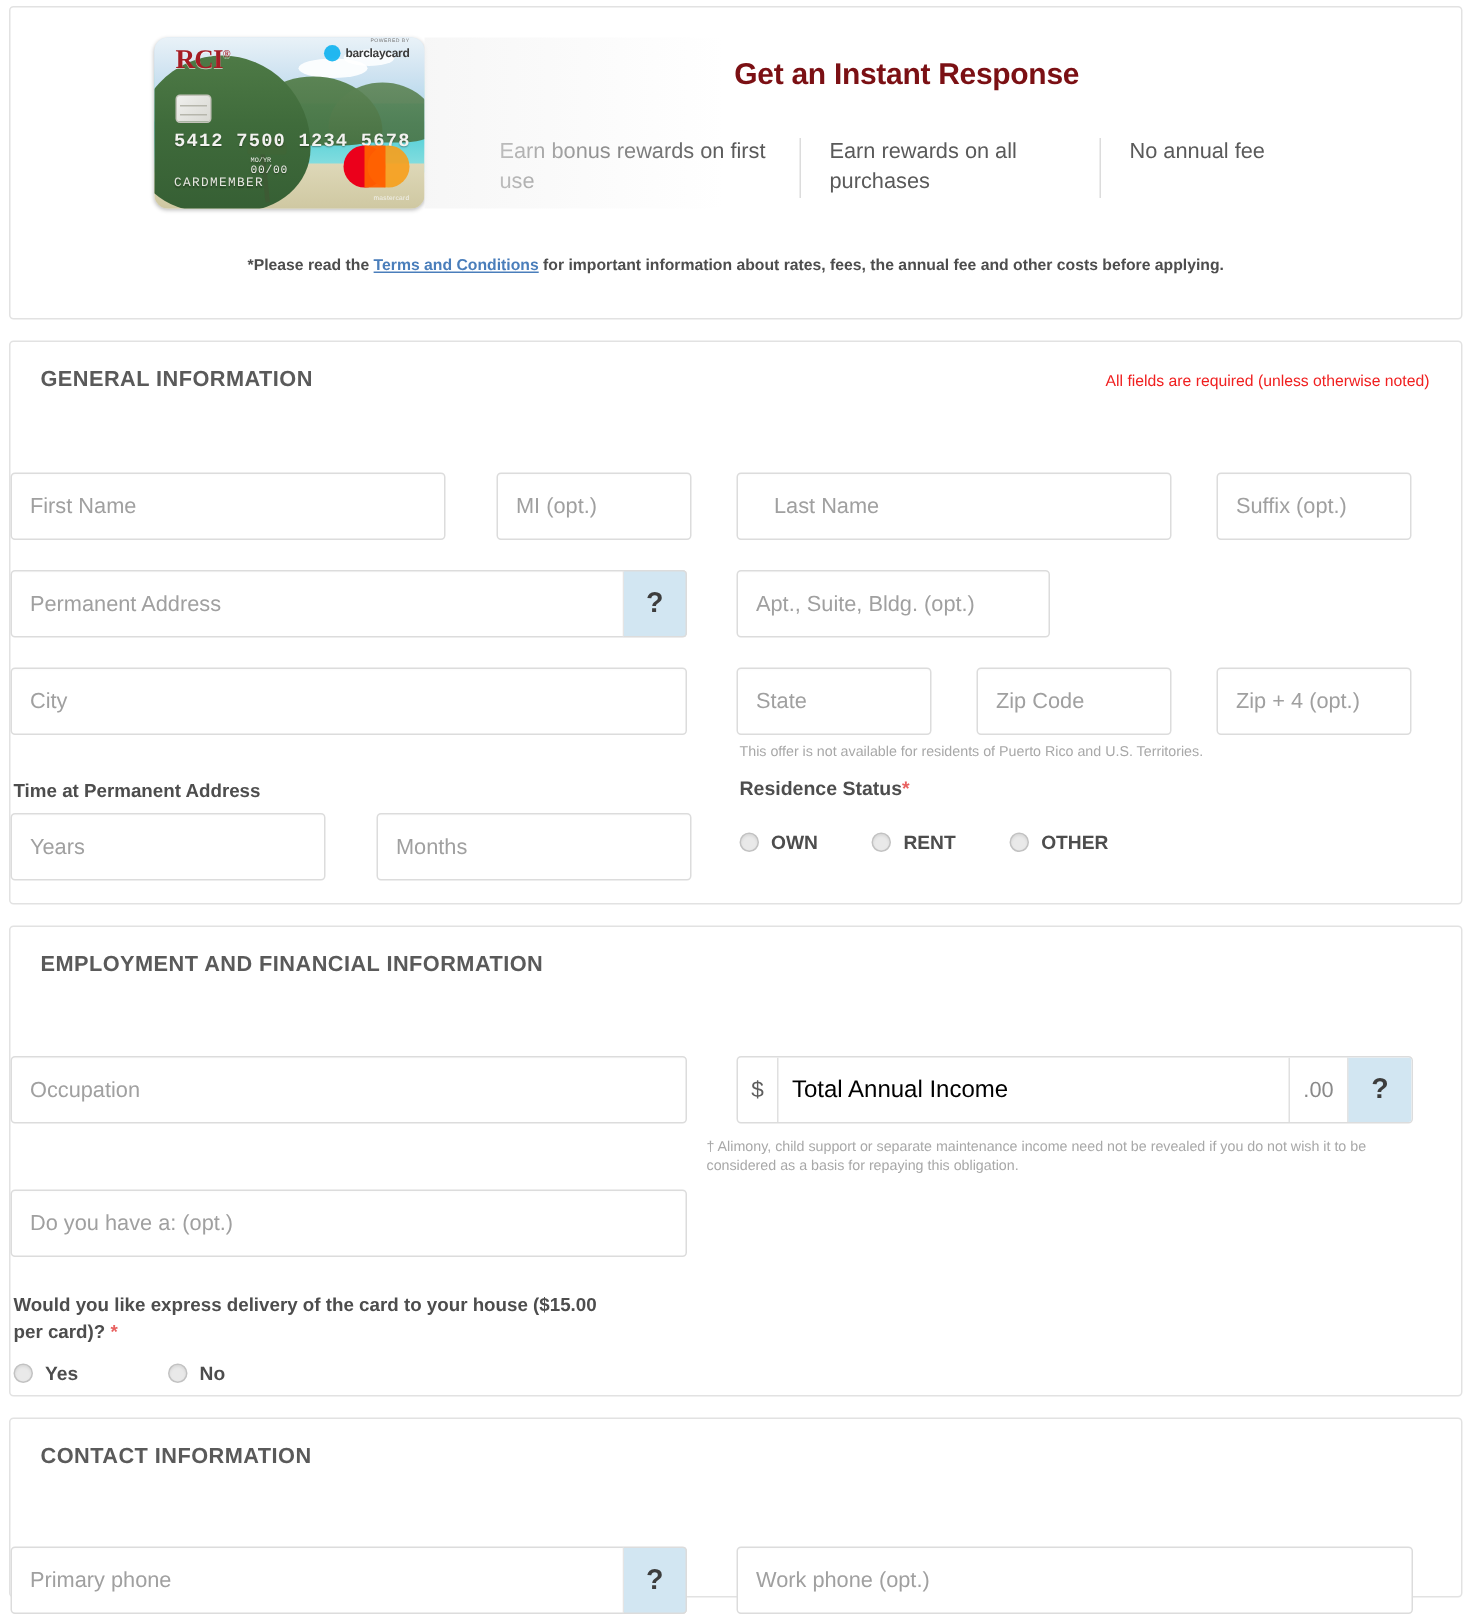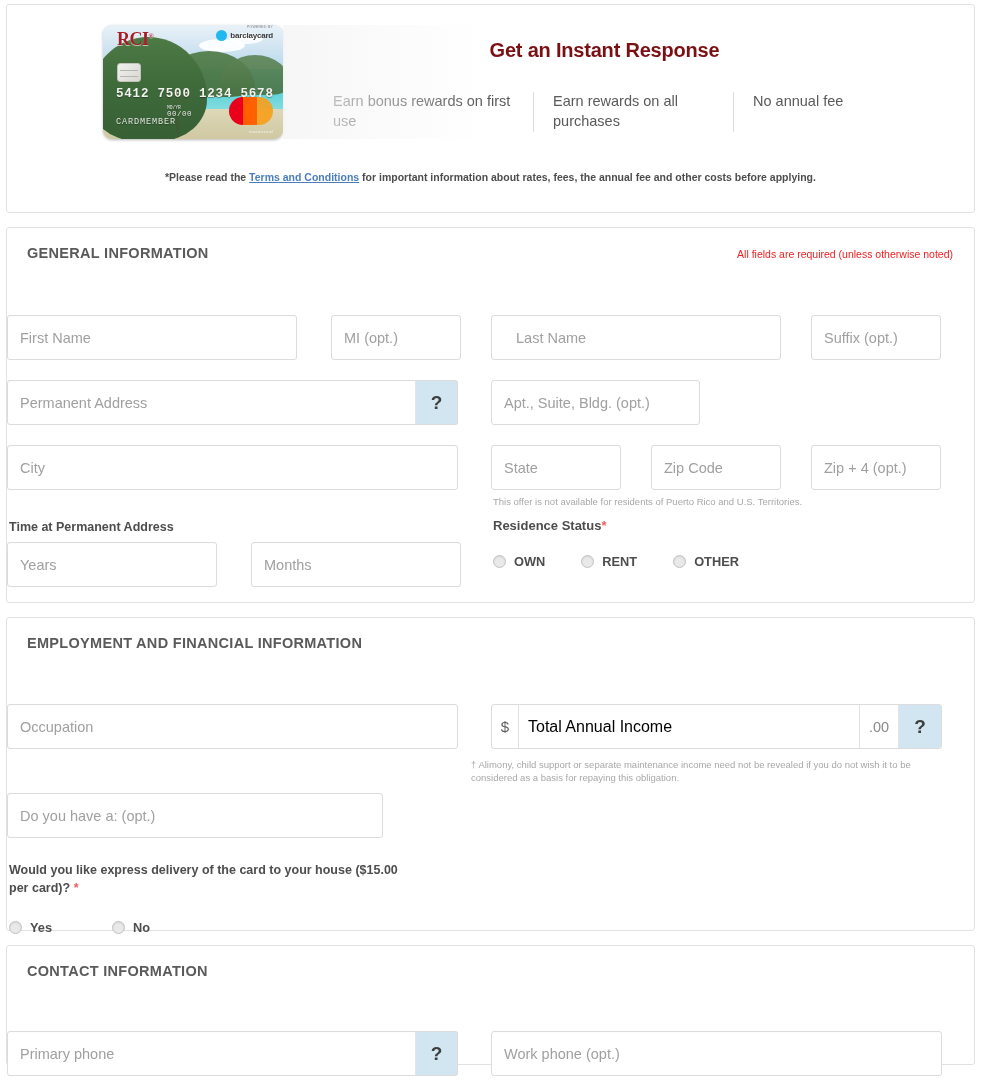--- a/index.html
+++ b/index.html
@@ -397,27 +397,27 @@
       <div class="fld sel" style="left:0px; top:53px; width:451px;">Occupation</div>
 
       <div class="money" style="left:484px; top:53px; width:451px;">
         <span class="dollar">$</span>
         <span class="inp">Total Annual Income</span>
         <span class="cents">.00</span>
         <span class="qb">?</span>
       </div>
       <div class="tiny-note" style="left:464px; top:108px; width:440px;">† Alimony, child support or separate maintenance income need not be revealed if you do not wish it to be considered as a basis for repaying this obligation.</div>
 
-      <div class="fld sel" style="left:0px; top:142px; width:376px;">Do you have a: (opt.)</div>
+      <div class="fld sel" style="left:0px; top:142px; width:451px;">Do you have a: (opt.)</div>
 
       <div class="lbl-bold" style="left:2px; top:210px; width:400px; line-height:1.45;">
         <span>Would you like express delivery of the card to your house ($15.00 per card)?</span>
         <span class="star">*</span>
       </div>
-      <div class="radio-grp" style="left:2px; top:257px;margin-top:12px;">
+      <div class="radio-grp" style="left:2px; top:257px;">
         <label class="rad" style="margin-right:60px;">
           <span class="dot"></span>
           <span class="txt">Yes</span>
         </label>
         <label class="rad">
           <span class="dot"></span>
           <span class="txt">No</span>
         </label>
       </div>
     </div>

